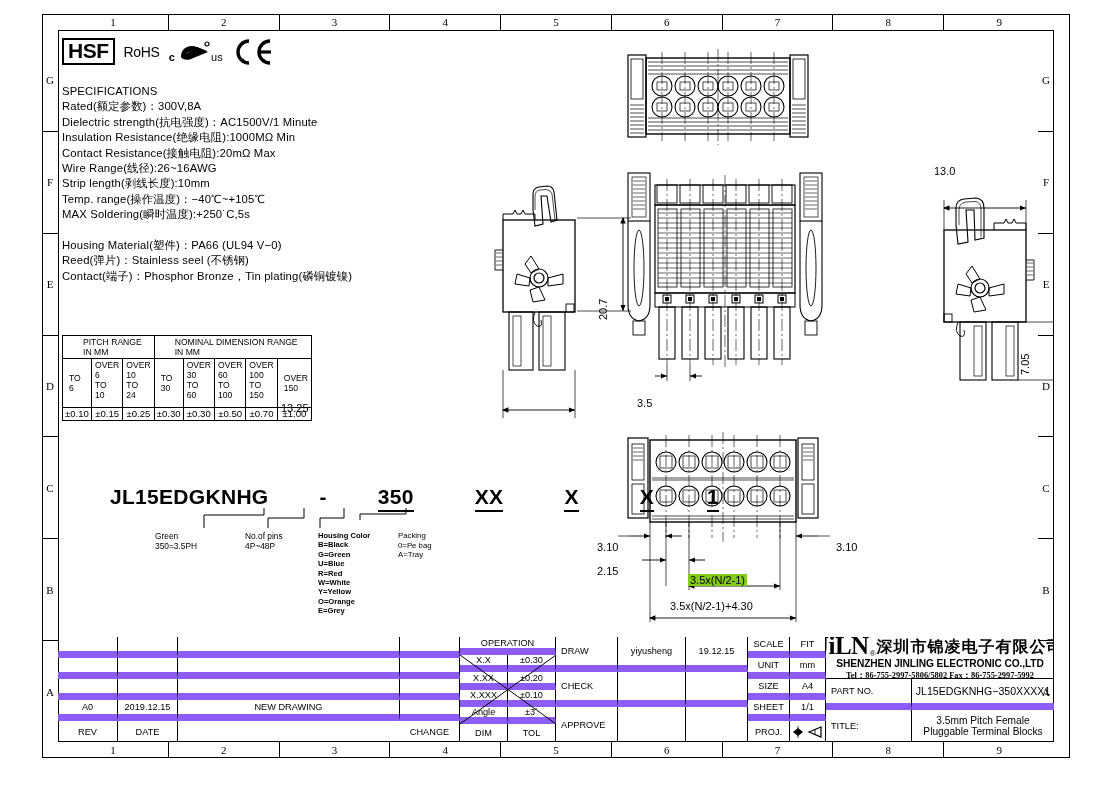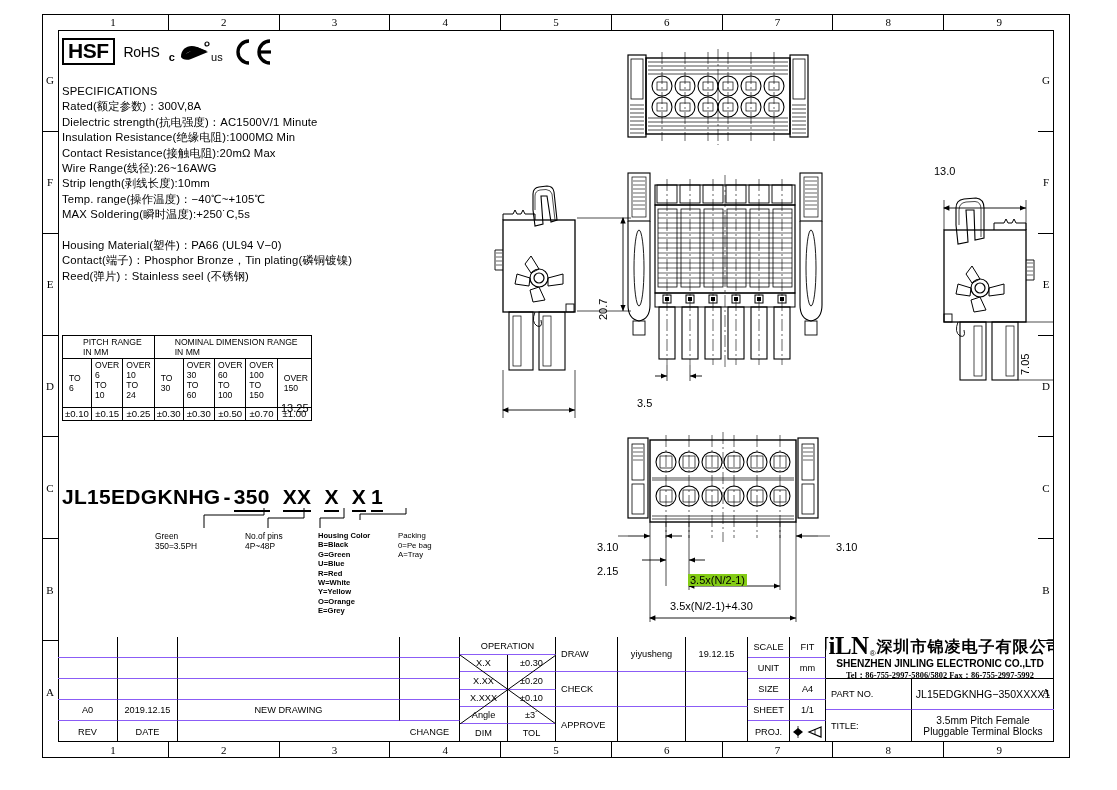--- a/index.html
+++ b/index.html
@@ -149,21 +149,21 @@
   }
   .order-code {
     position: absolute;
     left: 62px; top: 485px;
     font-family: "Liberation Sans", sans-serif;
     font-weight: bold;
     font-size: 21px;
     letter-spacing: 0.3px;
     display: flex; align-items: baseline;
   }
-  .order-code .seg { position: relative; }
+  .order-code .seg { position: relative; margin-left: 48px; }
   .order-code .und { border-bottom: 2px solid #000; padding-bottom: 1px; }
   .order-code .gap { display: inline-block; width: 13px; }
 
   .lead-svg { position: absolute; left: 60px; top: 500px; }
 
   .order-note {
     position: absolute;
     font-family: "Liberation Sans", sans-serif;
     font-size: 8.4px;
     line-height: 10.2px;
@@ -189,21 +189,21 @@
   }
   .tbl-grid {
     position: absolute;
     left: 58px; top: 637px;
     width: 996px; height: 105px;
   }
   .tcell {
     position: absolute;
     box-sizing: border-box;
     border-right: 1px solid #000;
-    border-bottom: 1px solid #8b5cf6;
+    border-bottom: 7px solid #8b5cf6;
     display: flex; align-items: center; justify-content: center;
     font-family: "Liberation Sans", sans-serif;
     font-size: 9.2px;
     text-align: center;
     overflow: hidden;
     white-space: nowrap;
   }
   .tcell.nb-r { border-right: none; }
   .tcell.nb-b { border-bottom: none; }
   .tcell.lft { justify-content: flex-start; padding-left: 5px; }
@@ -320,22 +320,22 @@
     <div>Rated(额定参数)：300V,8A</div>
     <div>Dielectric  strength(抗电强度)：AC1500V/1  Minute</div>
     <div>Insulation  Resistance(绝缘电阻):1000MΩ  Min</div>
     <div>Contact  Resistance(接触电阻):20mΩ  Max</div>
     <div>Wire  Range(线径):26~16AWG</div>
     <div>Strip  length(剥线长度):10mm</div>
     <div>Temp.  range(操作温度)：−40℃~+105℃</div>
     <div>MAX  Soldering(瞬时温度):+250˙C,5s</div>
     <div class="blank">&nbsp;</div>
     <div>Housing  Material(塑件)：PA66 (UL94  V−0)</div>
+    <div>Reed(弹片)：Stainless  seel  (不锈钢)</div>
     <div>Contact(端子)：Phosphor  Bronze，Tin  plating(磷铜镀镍)</div>
-    <div>Reed(弹片)：Stainless  seel  (不锈钢)</div>
   </div>
 
   <table class="tol-table">
     <tbody>
         <tr>
       <td colspan="3" class="hdr-group">
         <div>PITCH  RANGE</div>
         <div>IN  MM</div>
       </td>
       <td colspan="5" class="hdr-group">

